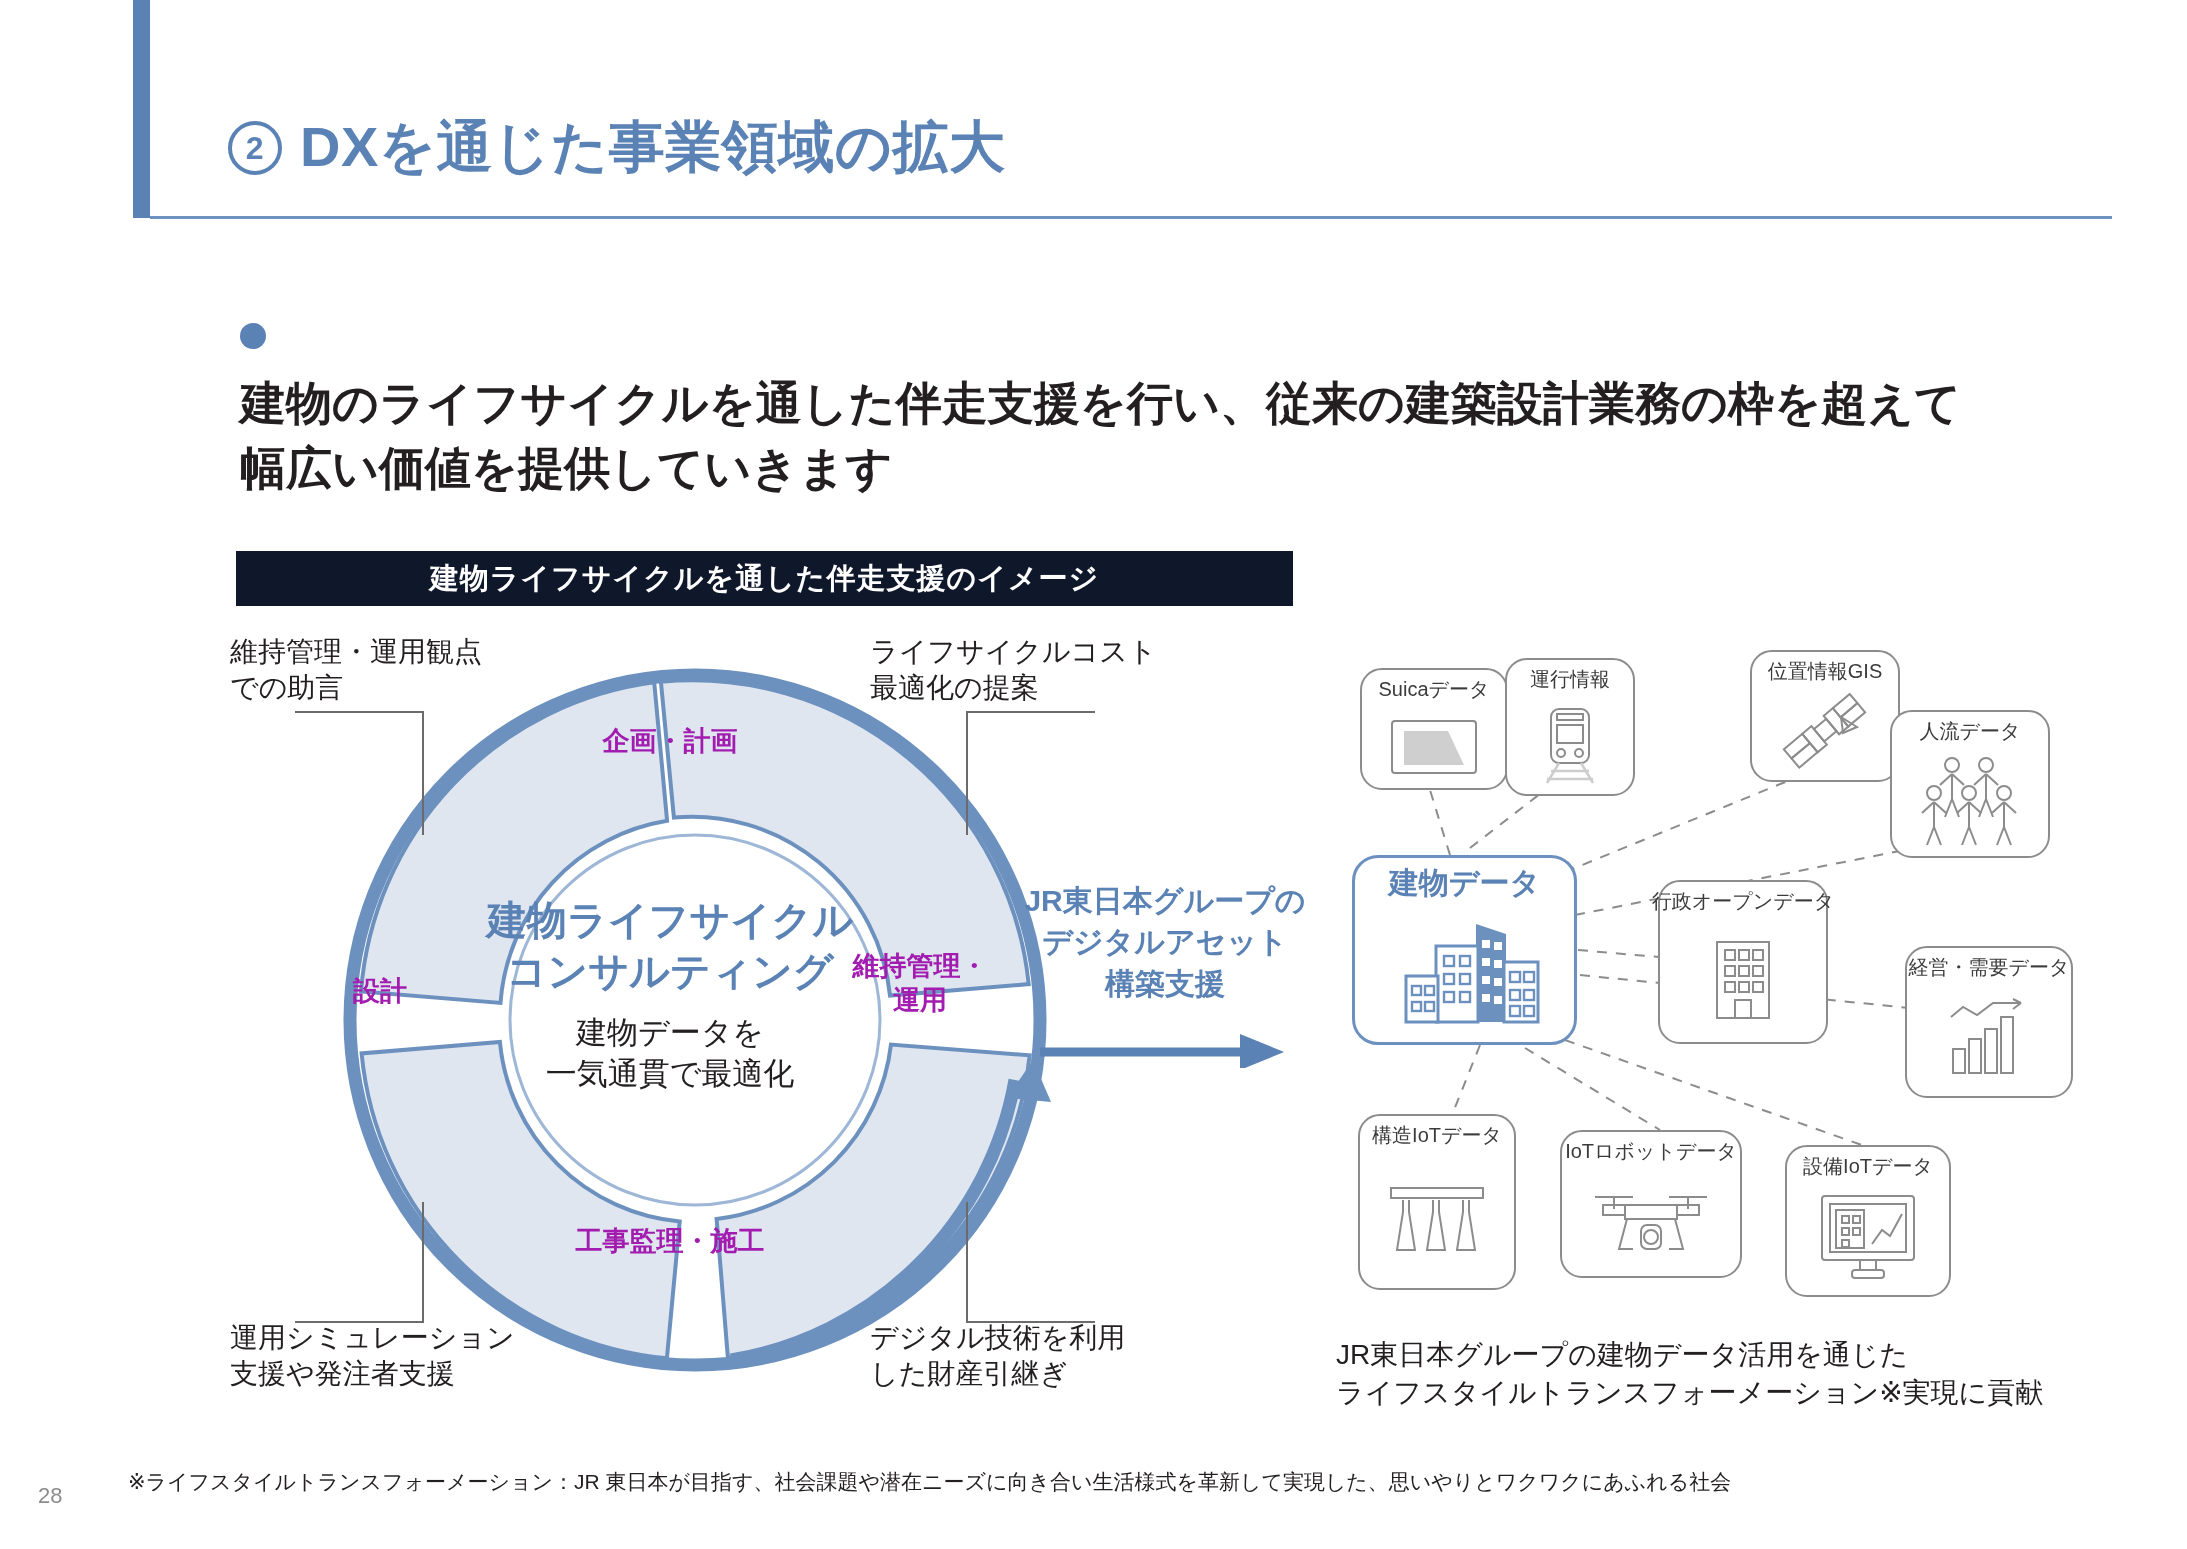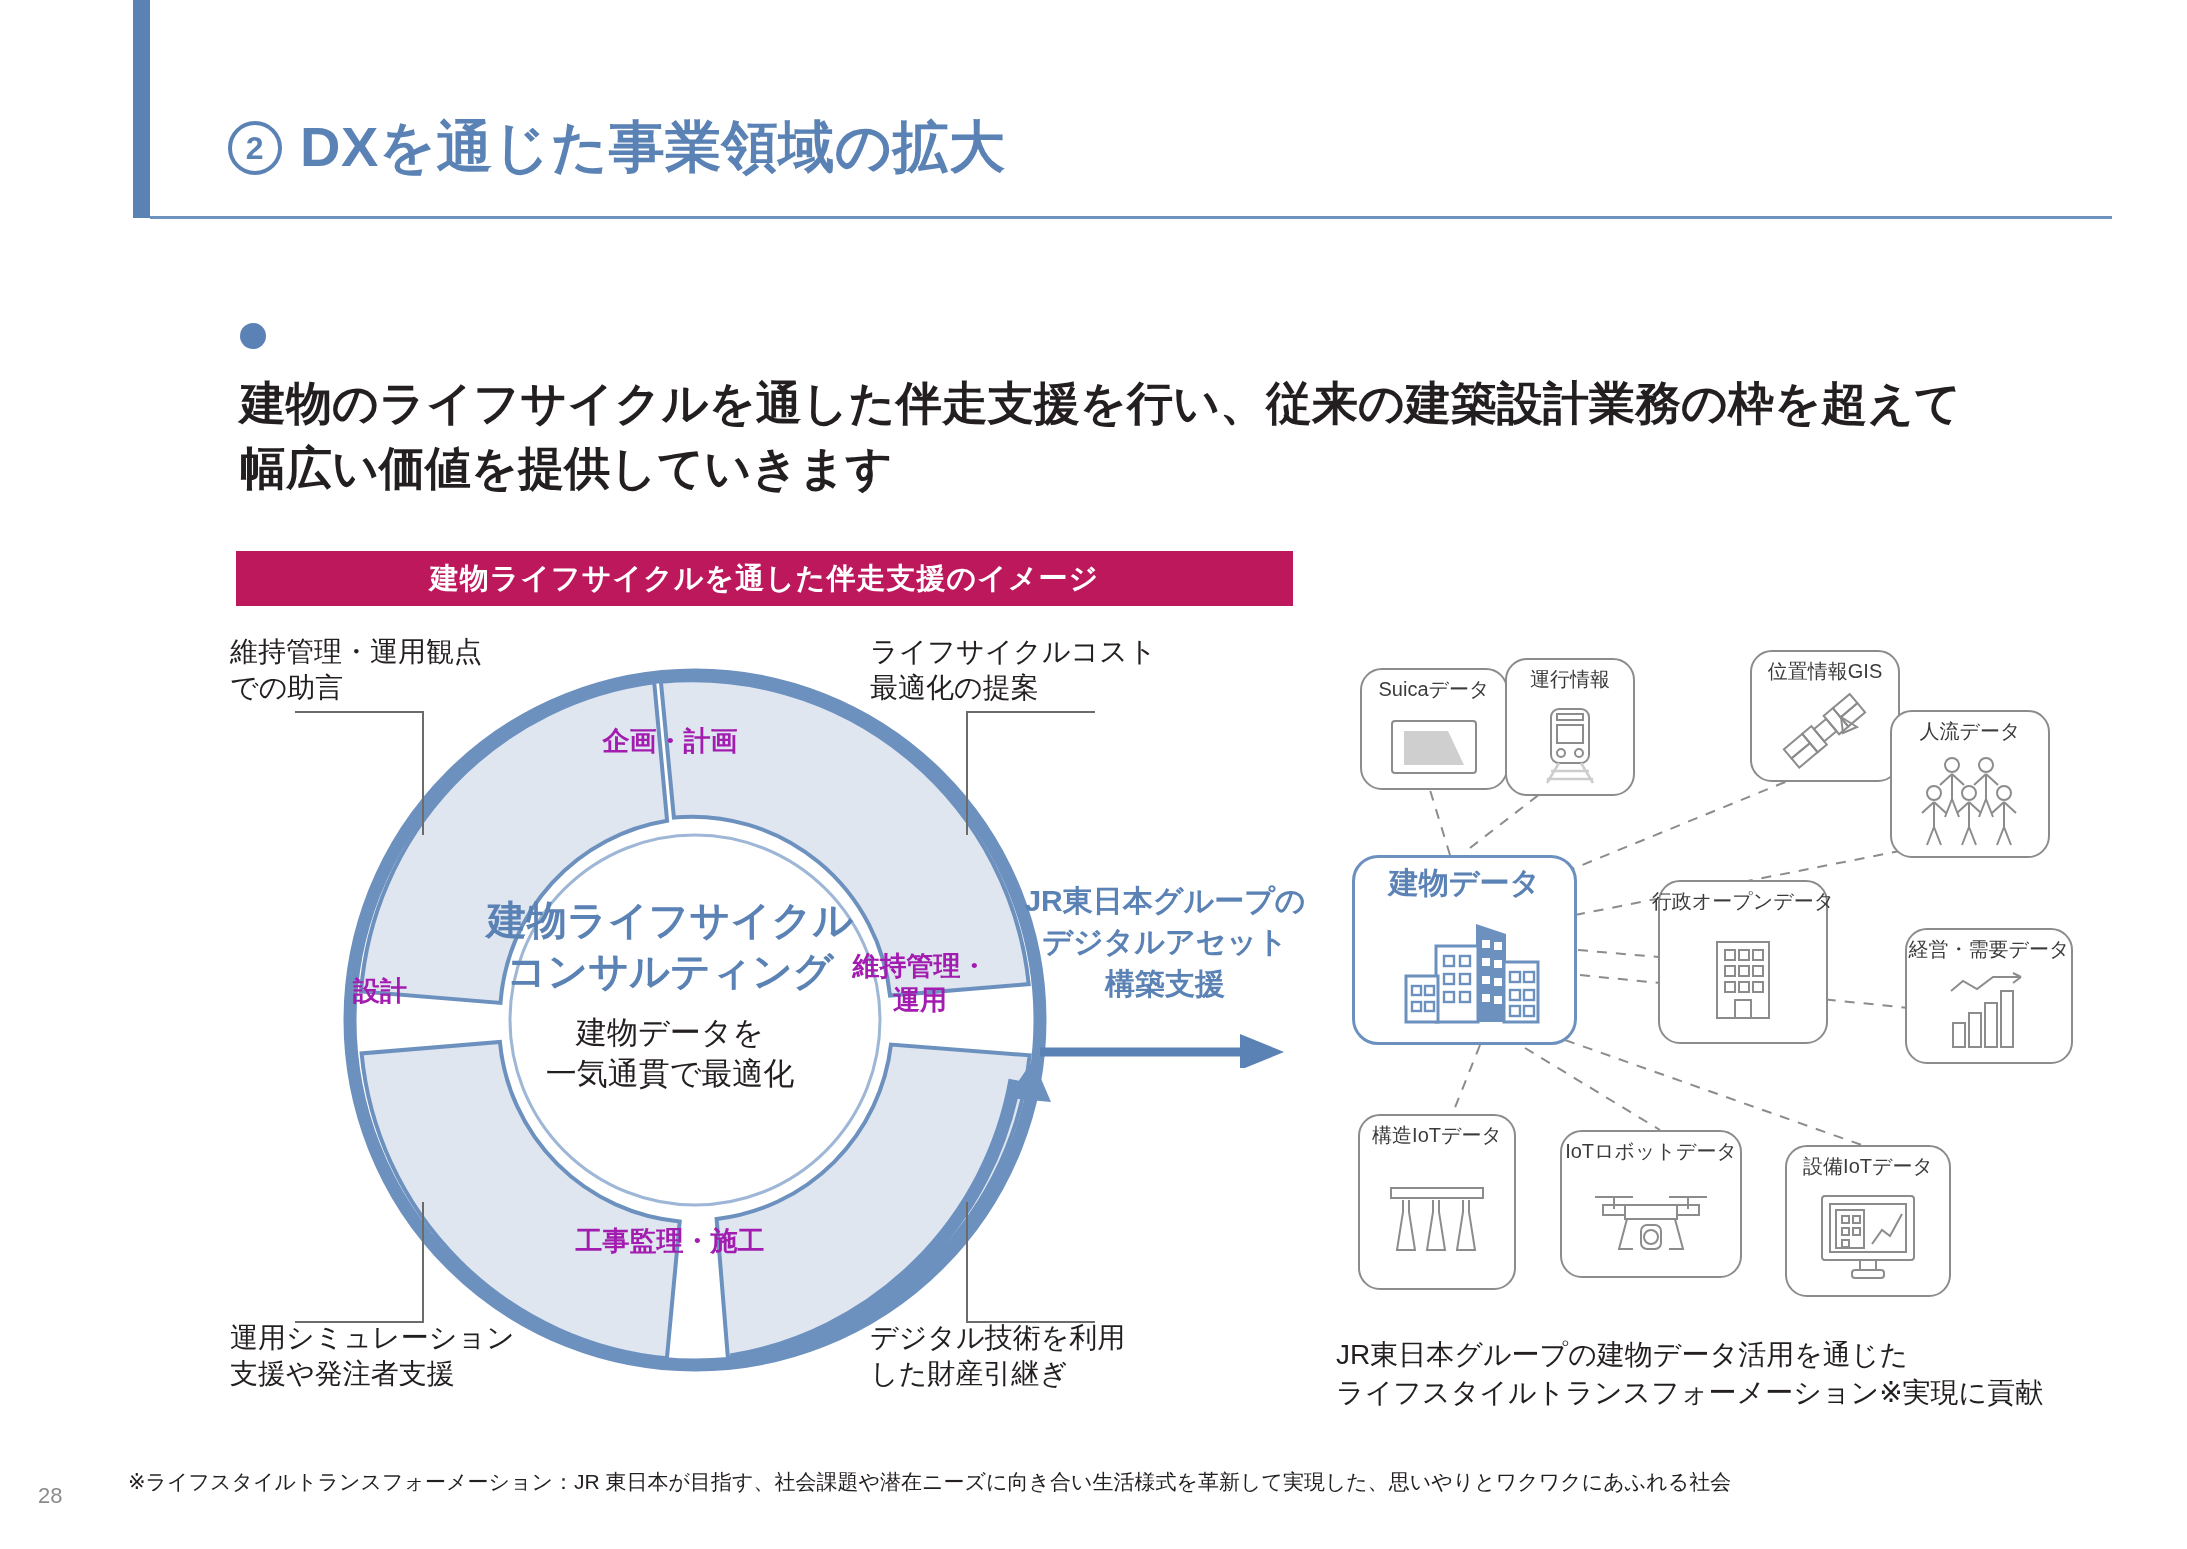--- a/index.html
+++ b/index.html
@@ -86,21 +86,21 @@
     white-space: nowrap;
   }
 
   
   #section-banner {
     position: absolute;
     left: 236px;
     top: 551px;
     width: 1057px;
     height: 55px;
-    background: #be185d;
+    background: #0f172a;
     color: #ffffff;
     font-size: 29px;
     font-weight: bold;
     display: flex;
     align-items: center;
     justify-content: center;
     letter-spacing: 1px;
   }
 
   
@@ -504,21 +504,21 @@
             <rect x="52" y="30" width="10" height="10"></rect>
           <rect x="24" y="46" width="10" height="10"></rect>
             <rect x="38" y="46" width="10" height="10"></rect>
             <rect x="52" y="46" width="10" height="10"></rect>
           <rect x="34" y="64" width="16" height="18"></rect>
         </g>
       </svg>
     </span>
   </div>
 
-  <div class="data-node" style="left:575px; top:278px; width:168px; height:136px;">
+  <div class="data-node" style="left:575px; top:296px; width:168px; height:152px;">
     <span class="node-label">経営・需要データ</span>
     <span class="node-icon">
       <svg width="92" height="84" viewBox="0 0 92 84">
         <g fill="none" stroke="#8c8c8c" stroke-width="2">
           <rect x="10" y="52" width="12" height="24"></rect>
           <rect x="26" y="42" width="12" height="34"></rect>
           <rect x="42" y="32" width="12" height="44"></rect>
           <rect x="58" y="20" width="12" height="56"></rect>
           <path d="M 8 20 L 20 10 L 34 18 L 50 6 L 78 6 M 78 6 L 70 2 M 78 6 L 70 12"></path>
         </g>

